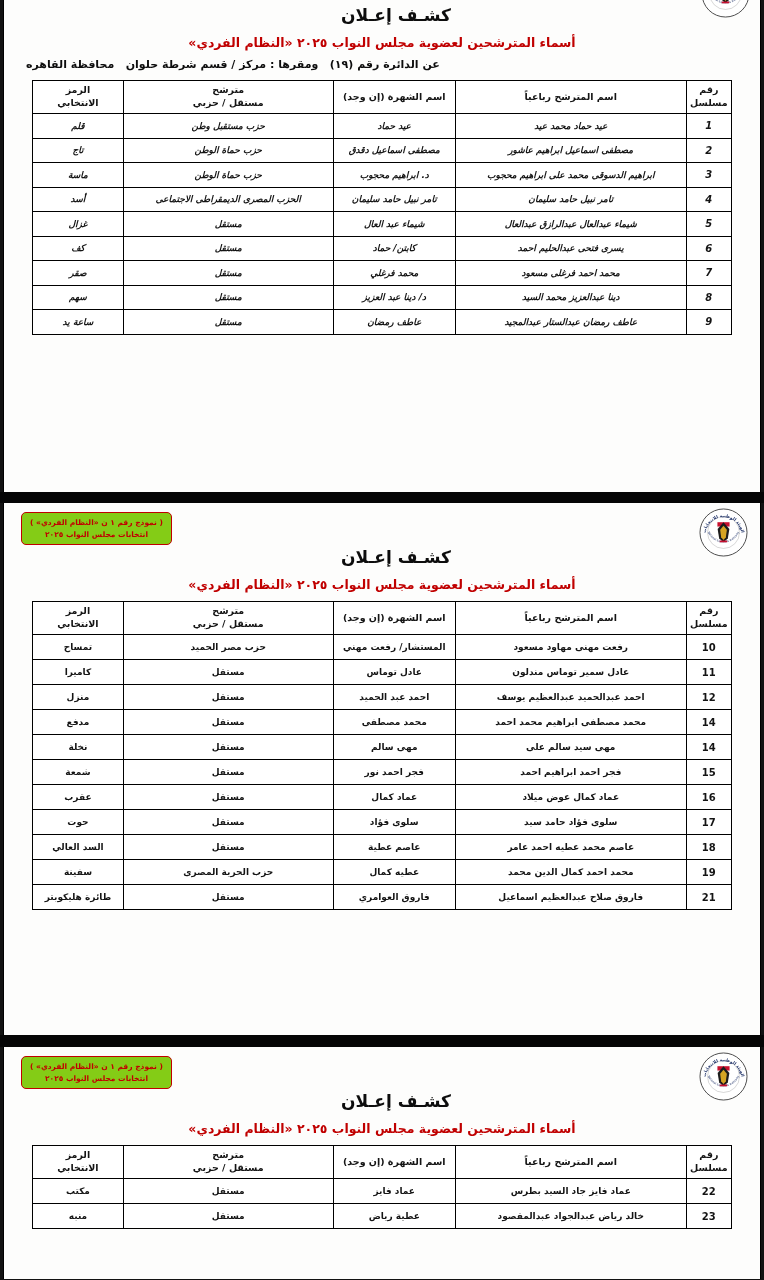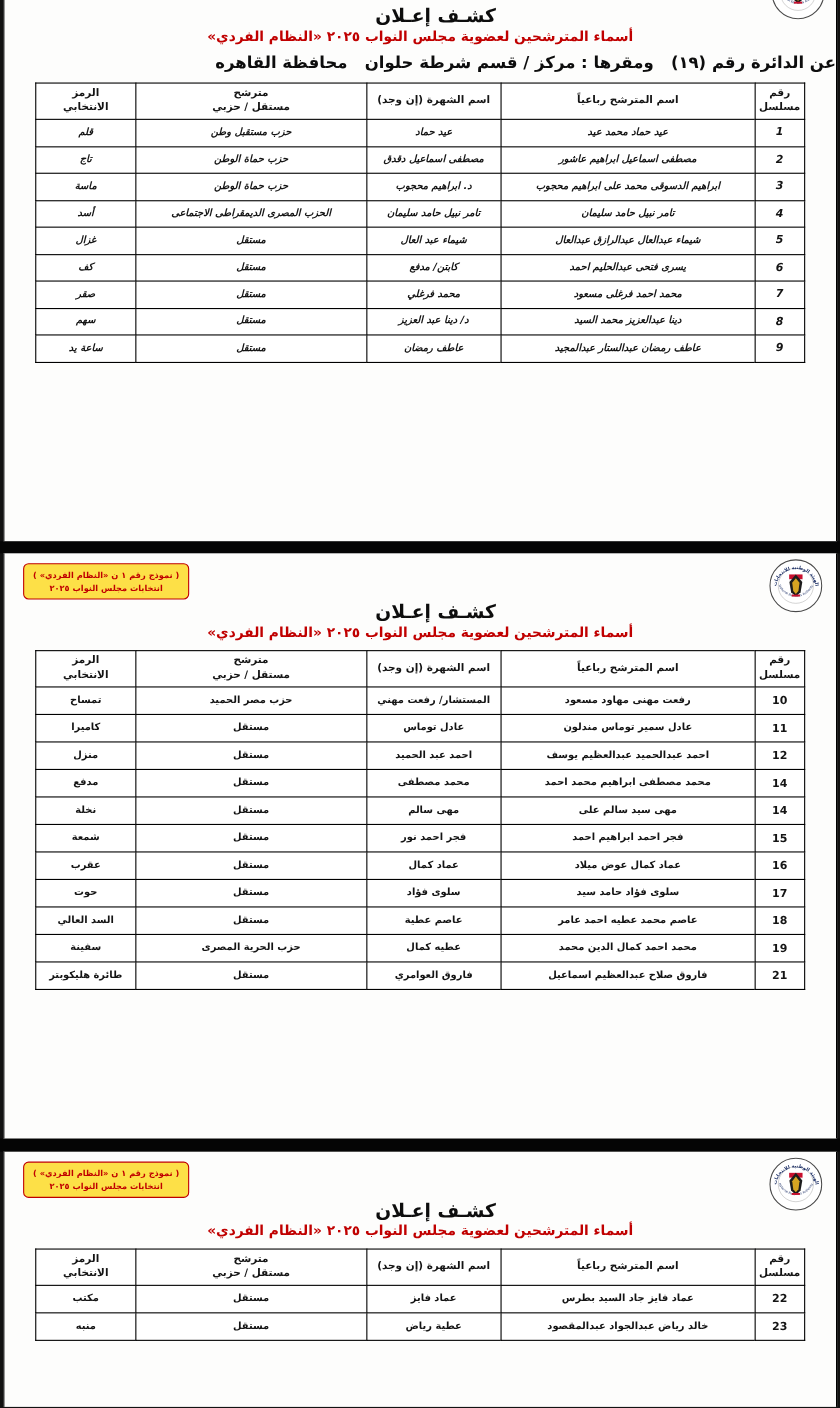--- a/index.html
+++ b/index.html
@@ -32,39 +32,41 @@
     color:#0d0d0d;
     padding-left:28px;
   }
   .page--1 .doc-title { padding-top:5px; }
   .page--2 .doc-title, .page--3 .doc-title { padding-top:44px; }
   .doc-subtitle {
     text-align:center;
     font-weight:bold;
     font-size:12.5px;
     color:#c00000;
+    margin-top:10px;
   }
   .doc-district {
-    text-align:right;
-    font-weight:bold;
-    font-size:15px;
+    text-align:left;
+    font-weight:bold;
+    font-size:11px;
     margin-top:8px;
     color:#0d0d0d;
     white-space:pre-wrap;
+    padding-left:22px;
   }
 
   .form-box {
     position:absolute;
     top:9px;
     left:17px;
     border:1px solid #c00000;
     border-radius:5px;
     padding:4px 8px 3px;
     text-align:center;
-    background:#fde047;
+    background:#84cc16;
   }
   .form-box .fb-line {
     color:#c00000;
     font-weight:bold;
     font-size:7.5px;
     line-height:1.6;
     white-space:nowrap;
   }
 
   .logo-slot {
@@ -175,21 +177,21 @@
         <tr>
           <td class="col-serial">5</td>
           <td class="col-name">شيماء عبدالعال عبدالرازق عبدالعال</td>
           <td class="col-nickname">شيماء عبد العال</td>
           <td class="col-party">مستقل</td>
           <td class="col-symbol">غزال</td>
         </tr>
         <tr>
           <td class="col-serial">6</td>
           <td class="col-name">يسرى فتحى عبدالحليم احمد</td>
-          <td class="col-nickname">كابتن/ مدفع</td>
+          <td class="col-nickname">كابتن/ حماد</td>
           <td class="col-party">مستقل</td>
           <td class="col-symbol">كف</td>
         </tr>
         <tr>
           <td class="col-serial">7</td>
           <td class="col-name">محمد احمد فرغلى مسعود</td>
           <td class="col-nickname">محمد فرغلي</td>
           <td class="col-party">مستقل</td>
           <td class="col-symbol">صقر</td>
         </tr>

